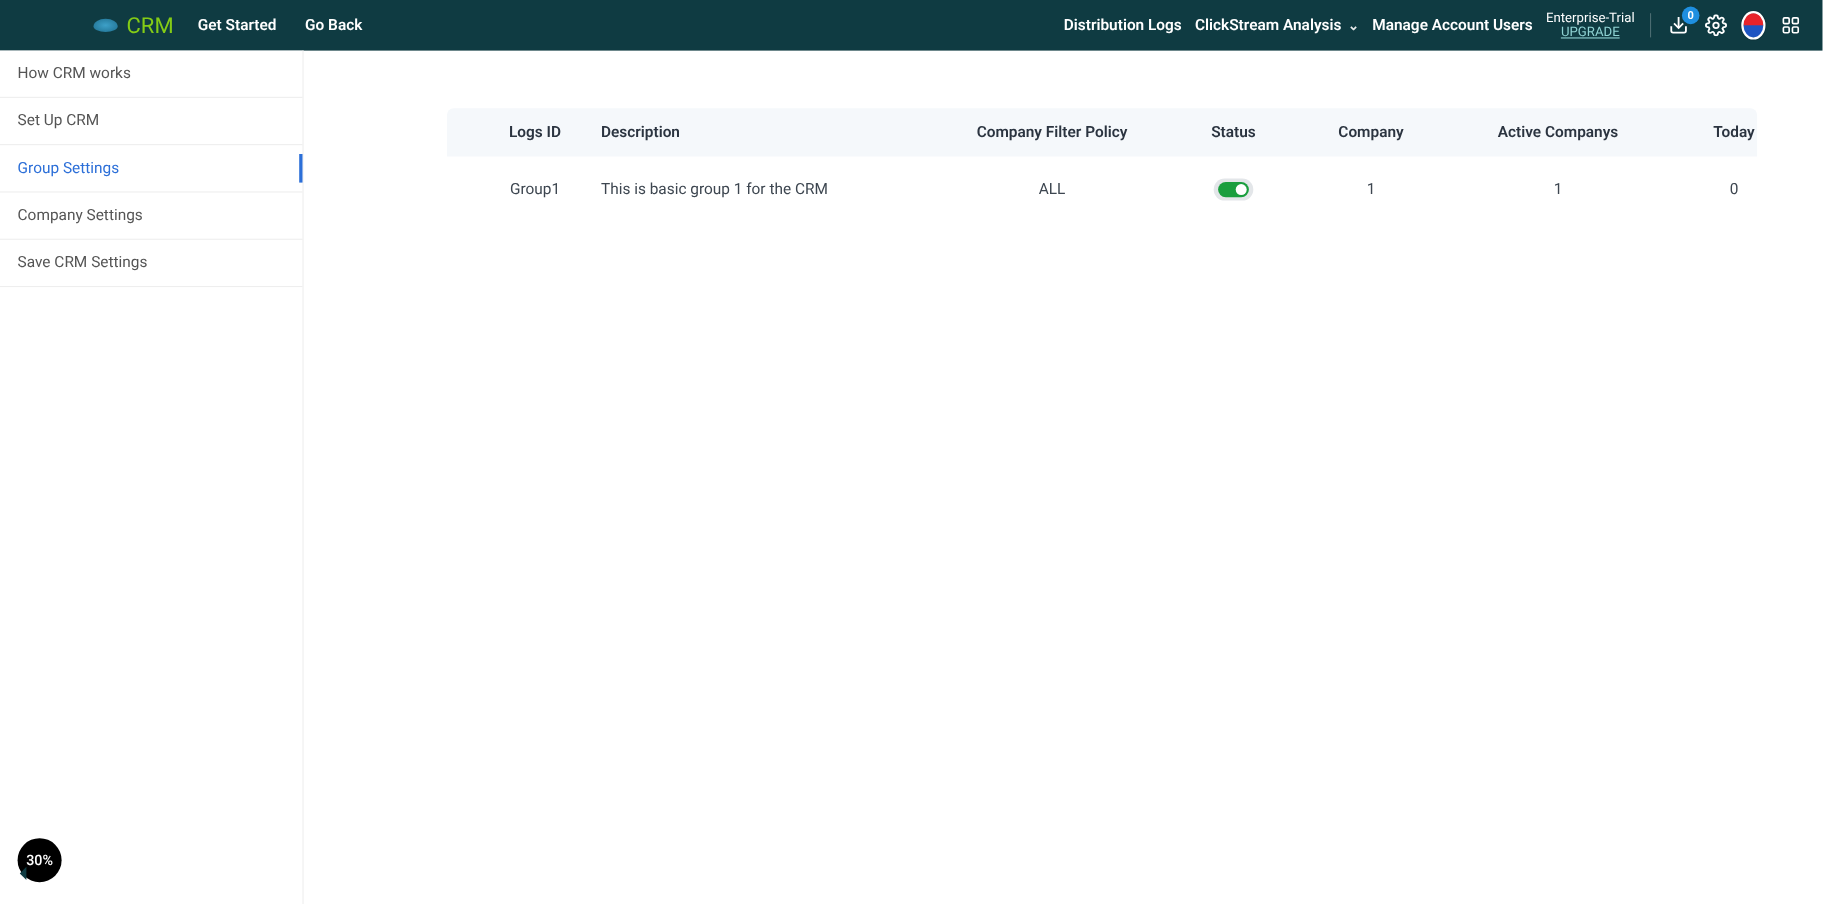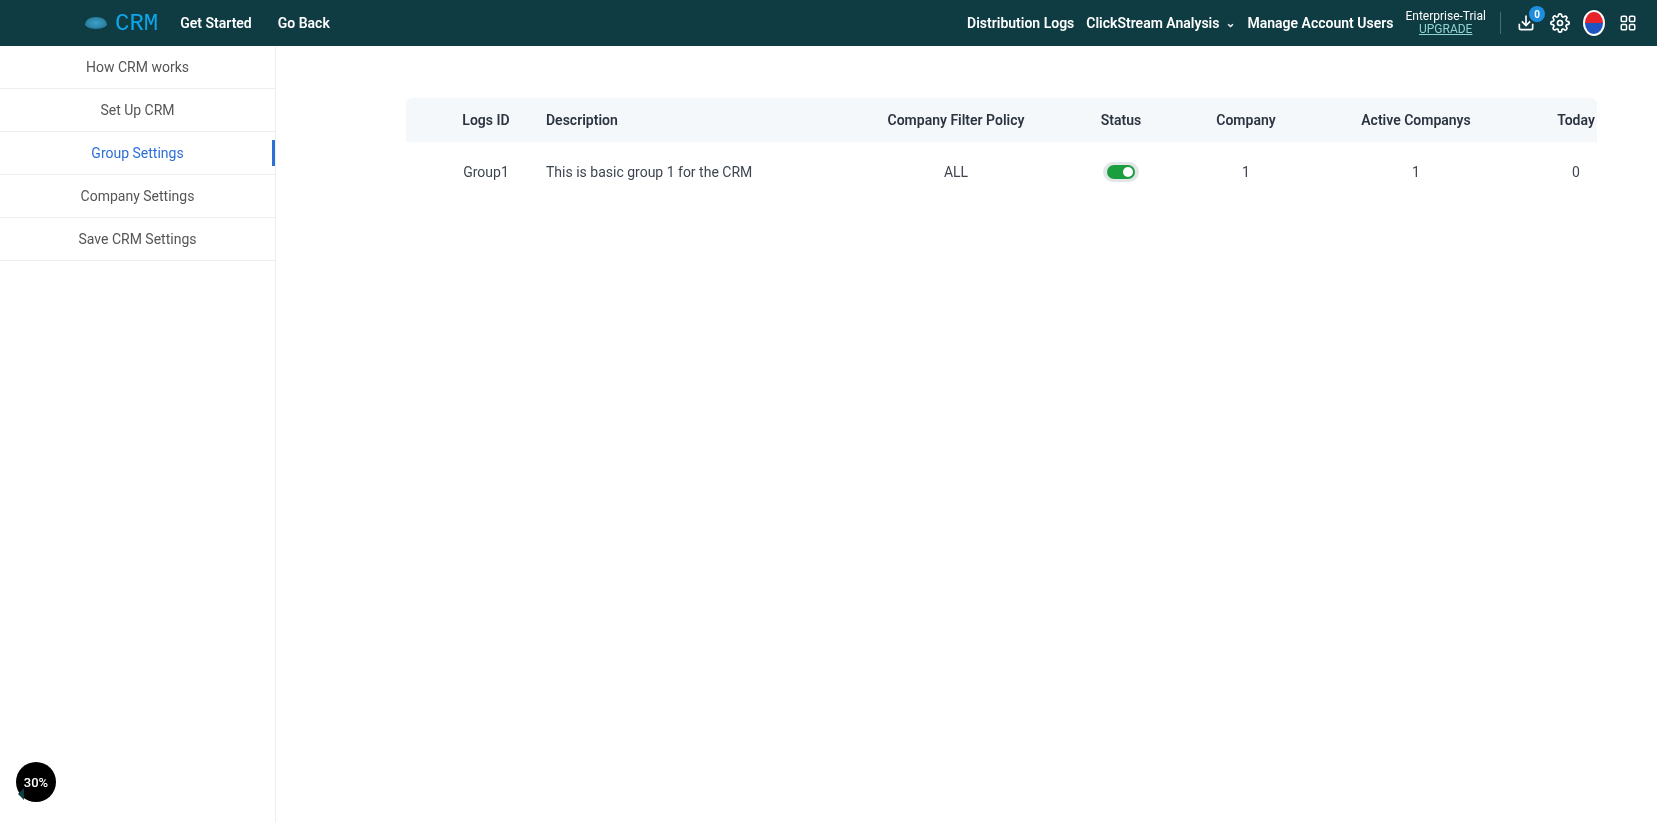--- a/index.html
+++ b/index.html
@@ -28,21 +28,21 @@
     display: flex;
     align-items: center;
     gap: 8px;
     margin-right: 22px;
   }
   .brand-logo {
     width: 22px; height: 12px;
     background: radial-gradient(ellipse at center, #3da0c8 0%, #1e6f8f 100%);
     border-radius: 50% 50% 50% 50% / 60% 60% 40% 40%;
   }
-  .brand-text { font-size: 24px; color: #0ea5e9; font-family: Liberation Mono, monospace; }
+  .brand-text { font-size: 20px; color: #84cc16; }
   .nav-link {
     font-size: 14px;
     color: #fff;
     margin-right: 26px;
     cursor: pointer;
     font-weight: 600;
   }
   .topbar-spacer { flex: 1; }
   .top-right {
     display: flex;
@@ -105,21 +105,20 @@
   
   .body {
     display: flex;
     height: calc(100% - 46px);
   }
   .sidebar {
     width: 276px;
     background: #fff;
     border-right: 1px solid #eee;
     position: relative;
-    text-align: center;
   }
   .sidebar-item {
     padding: 13px 16px;
     font-size: 14px;
     color: #555;
     border-bottom: 1px solid #eee;
     cursor: pointer;
     position: relative;
   }
   .sidebar-item.active {

